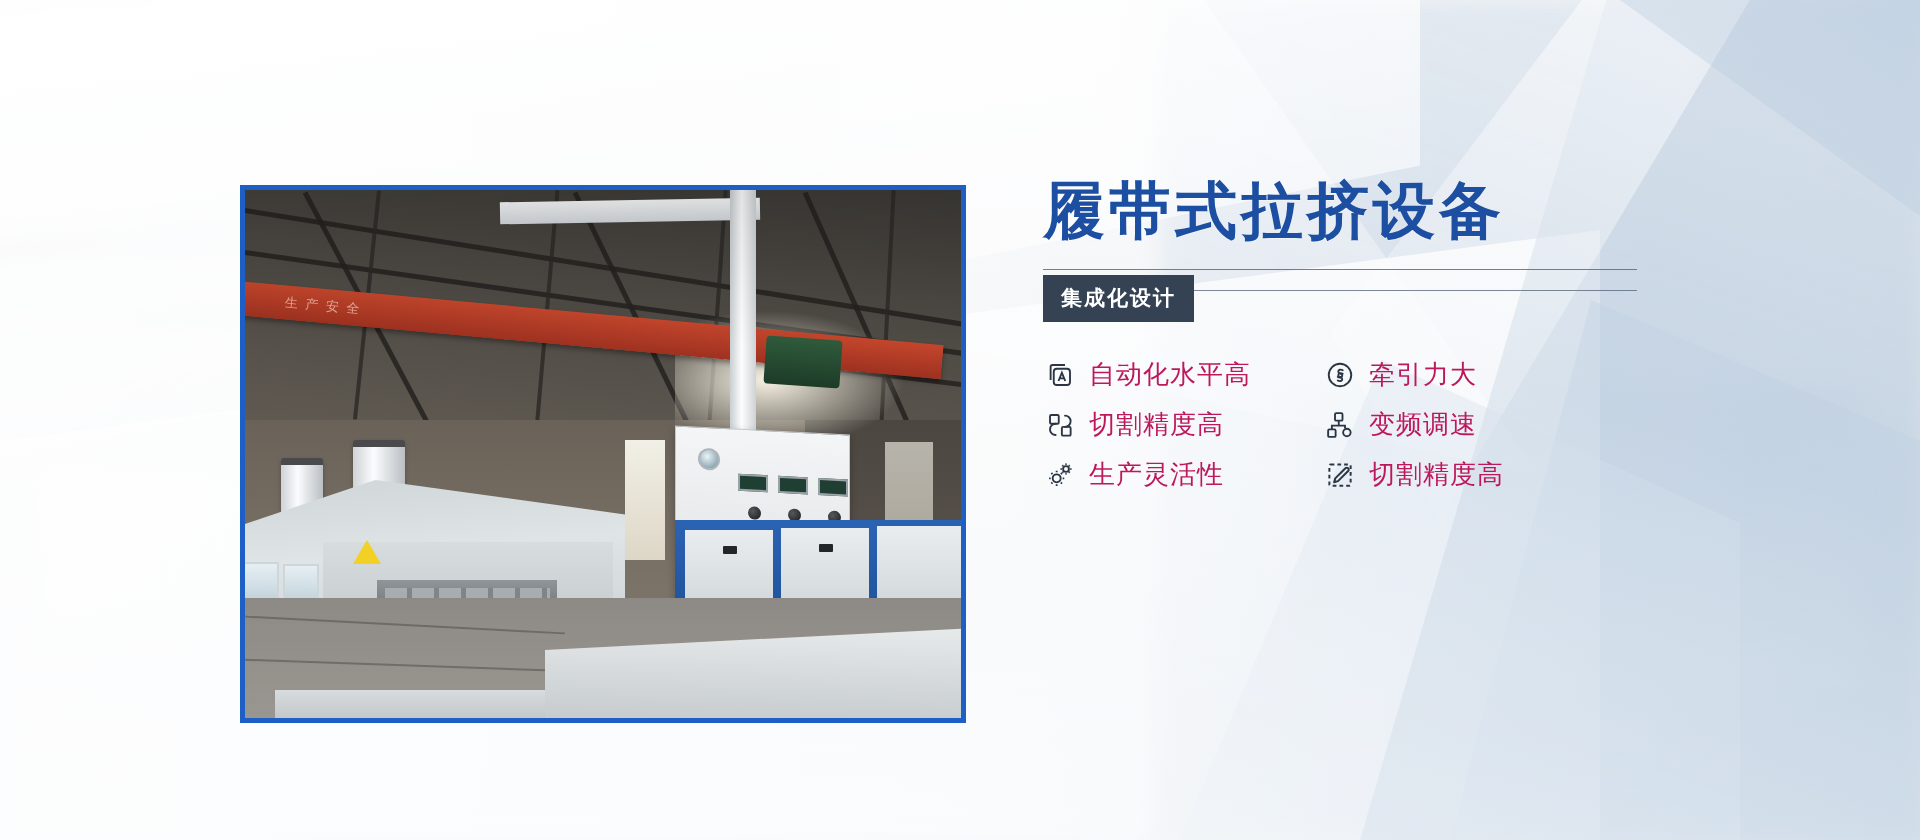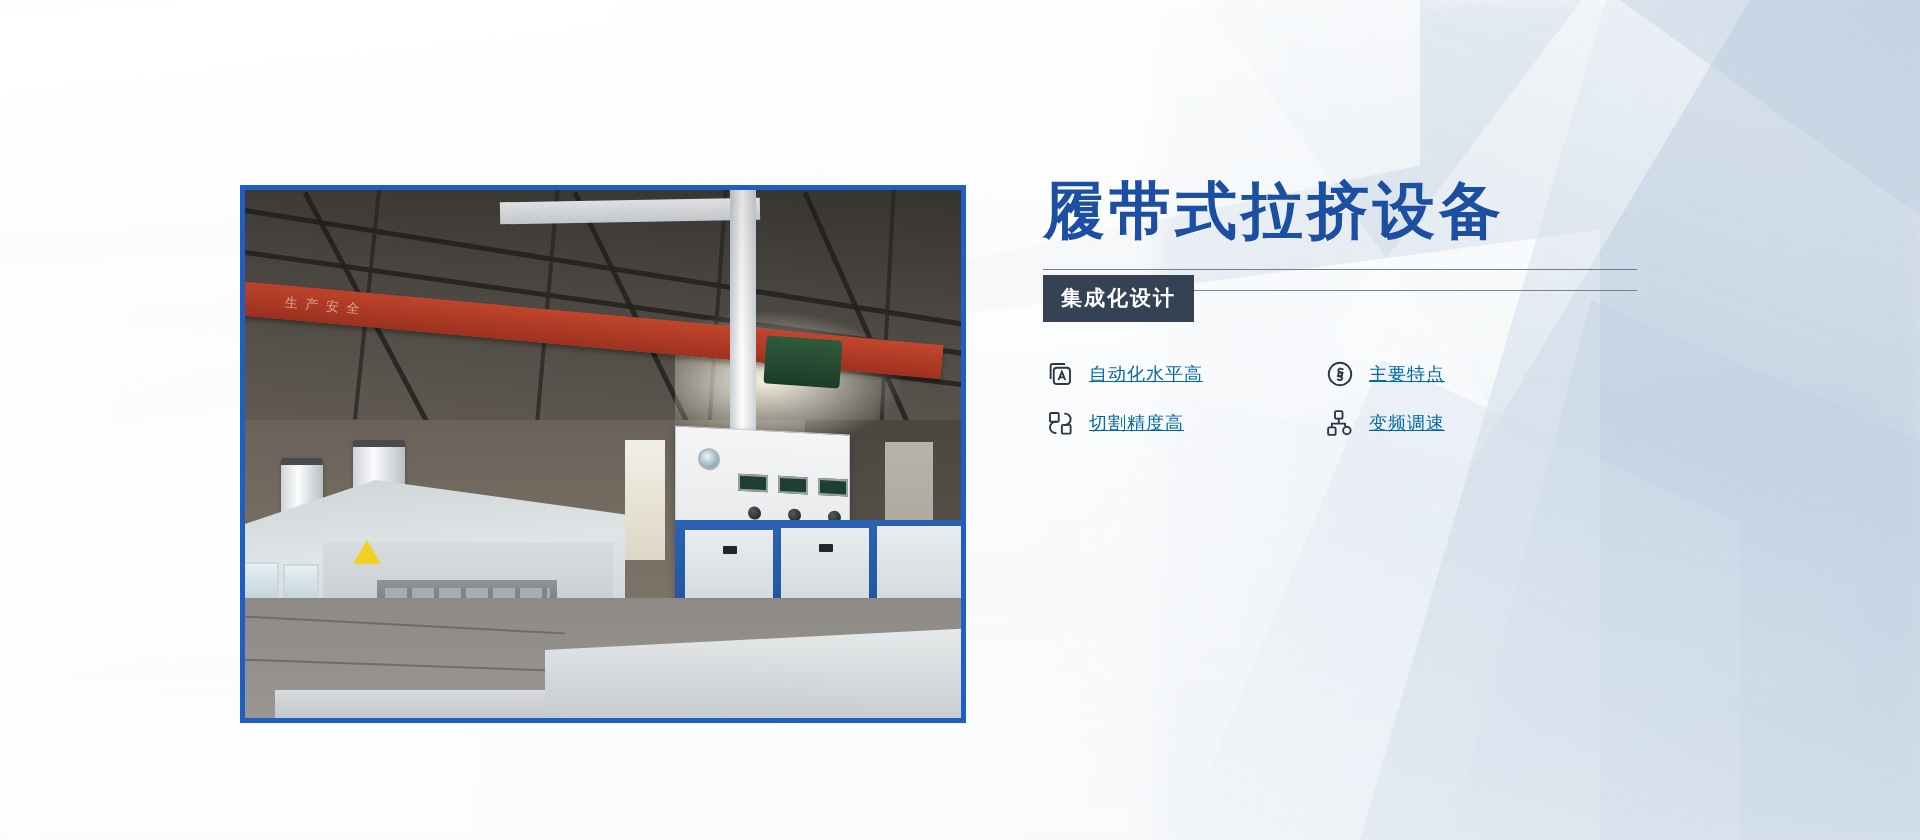--- a/index.html
+++ b/index.html
@@ -226,22 +226,22 @@
     background:#344254; color:#ffffff;
     font-size:21px; font-weight:bold; letter-spacing:2px;
     padding:9px 18px 10px;
     font-family:"DejaVu Sans","Liberation Sans",sans-serif;
   }
   .features { margin-top:35px; }
   .frow { display:flex; margin-bottom:15px; }
   .fitem { display:flex; align-items:center; width:280px; }
   .ficon { width:34px; height:34px; flex:0 0 34px; margin-right:12px;
     display:flex; align-items:center; justify-content:center; color:#2b3644; }
-  .flabel { font-size:18px; color:#0369a1; letter-spacing:1px;
-    font-family:"DejaVu Sans","Liberation Sans",sans-serif;text-decoration:underline; }
+  .flabel { font-size:26px; color:#be185d; letter-spacing:1px;
+    font-family:"DejaVu Sans","Liberation Sans",sans-serif; }
 </style>
 </head>
 <body>
 
 <div class="bg-root">
   <div class="bg-photo">
     <div class="bg-blur-roof"></div>
     <div class="bg-blur-beam"></div>
     <div class="bg-blur-mach"></div>
     <div class="bg-blur-mach2"></div>
@@ -374,21 +374,21 @@
         <span class="flabel">自动化水平高</span>
       </div>
       <div class="fitem">
         <span class="ficon">
           <svg width="30" height="30" viewBox="0 0 24 24" fill="none" stroke="currentColor" stroke-width="1.5">
             <circle cx="12" cy="12" r="9"></circle>
             <path d="M14.2 8.2c-1.6-1-3.6-.4-3.6 1.1 0 1.6 3.2 1.4 3.2 3.1 0 1.5-2 2.1-3.6 1.1" stroke-linecap="round"></path>
             <path d="M14.2 11.1c-1.6-1-3.6-.4-3.6 1.1 0 1.6 3.2 1.4 3.2 3.1 0 1.5-2 2.1-3.6 1.1" stroke-linecap="round"></path>
           </svg>
         </span>
-        <span class="flabel">主要特点</span>
+        <span class="flabel">牵引力大</span>
       </div>
     </div>
 
     <div class="frow">
       <div class="fitem">
         <span class="ficon">
           <svg width="30" height="30" viewBox="0 0 24 24" fill="none" stroke="currentColor" stroke-width="1.5">
             <rect x="4" y="4" width="7" height="7" rx="1"></rect>
             <rect x="13.5" y="13.5" width="7" height="7" rx="1"></rect>
             <path d="M16 4.5a4.5 4.5 0 0 1 0 9" stroke-linecap="round"></path>
@@ -403,15 +403,37 @@
             <rect x="8" y="2.5" width="6" height="6" rx="1"></rect>
             <path d="M11 8.5v4M11 12.5H5.5v3M11 12.5h5v2"></path>
             <rect x="2.5" y="15.5" width="6" height="6" rx="1"></rect>
             <circle cx="17.5" cy="18" r="3"></circle>
           </svg>
         </span>
         <span class="flabel">变频调速</span>
       </div>
     </div>
 
+    <div class="frow">
+      <div class="fitem">
+        <span class="ficon">
+          <svg width="32" height="32" viewBox="0 0 24 24" fill="none" stroke="currentColor" stroke-width="1.4">
+            <circle cx="9.5" cy="14.5" r="3"></circle>
+            <path d="M9.5 8.8v1.2M9.5 19v1.2M3.8 14.5H5M14 14.5h1.2M5.5 10.5l.85.85M12.65 17.65l.85.85M13.5 10.5l-.85.85M6.35 17.65l-.85.85"></path>
+            <circle cx="16.5" cy="7.5" r="2.2"></circle>
+            <path d="M16.5 3.4v.9M16.5 10.7v.9M12.4 7.5h.9M19.7 7.5h.9M13.7 4.7l.65.65M18.65 9.65l.65.65M19.3 4.7l-.65.65M14.35 9.65l-.65.65"></path>
+          </svg>
+        </span>
+        <span class="flabel">生产灵活性</span>
+      </div>
+      <div class="fitem">
+        <span class="ficon">
+          <svg width="30" height="30" viewBox="0 0 24 24" fill="none" stroke="currentColor" stroke-width="1.6">
+            <rect x="3.5" y="3.5" width="17" height="17" rx="1" stroke-dasharray="3 2.4"></rect>
+            <path d="M16.3 6.6L8.2 14.7l-.9 3.1 3.1-.9 8.1-8.1a1.5 1.5 0 0 0 0-2.2 1.5 1.5 0 0 0-2.2 0z" stroke-linejoin="round"></path>
+          </svg>
+        </span>
+        <span class="flabel">切割精度高</span>
+      </div>
+    </div>
 
   </div>
 </div>
 
 </body></html>

